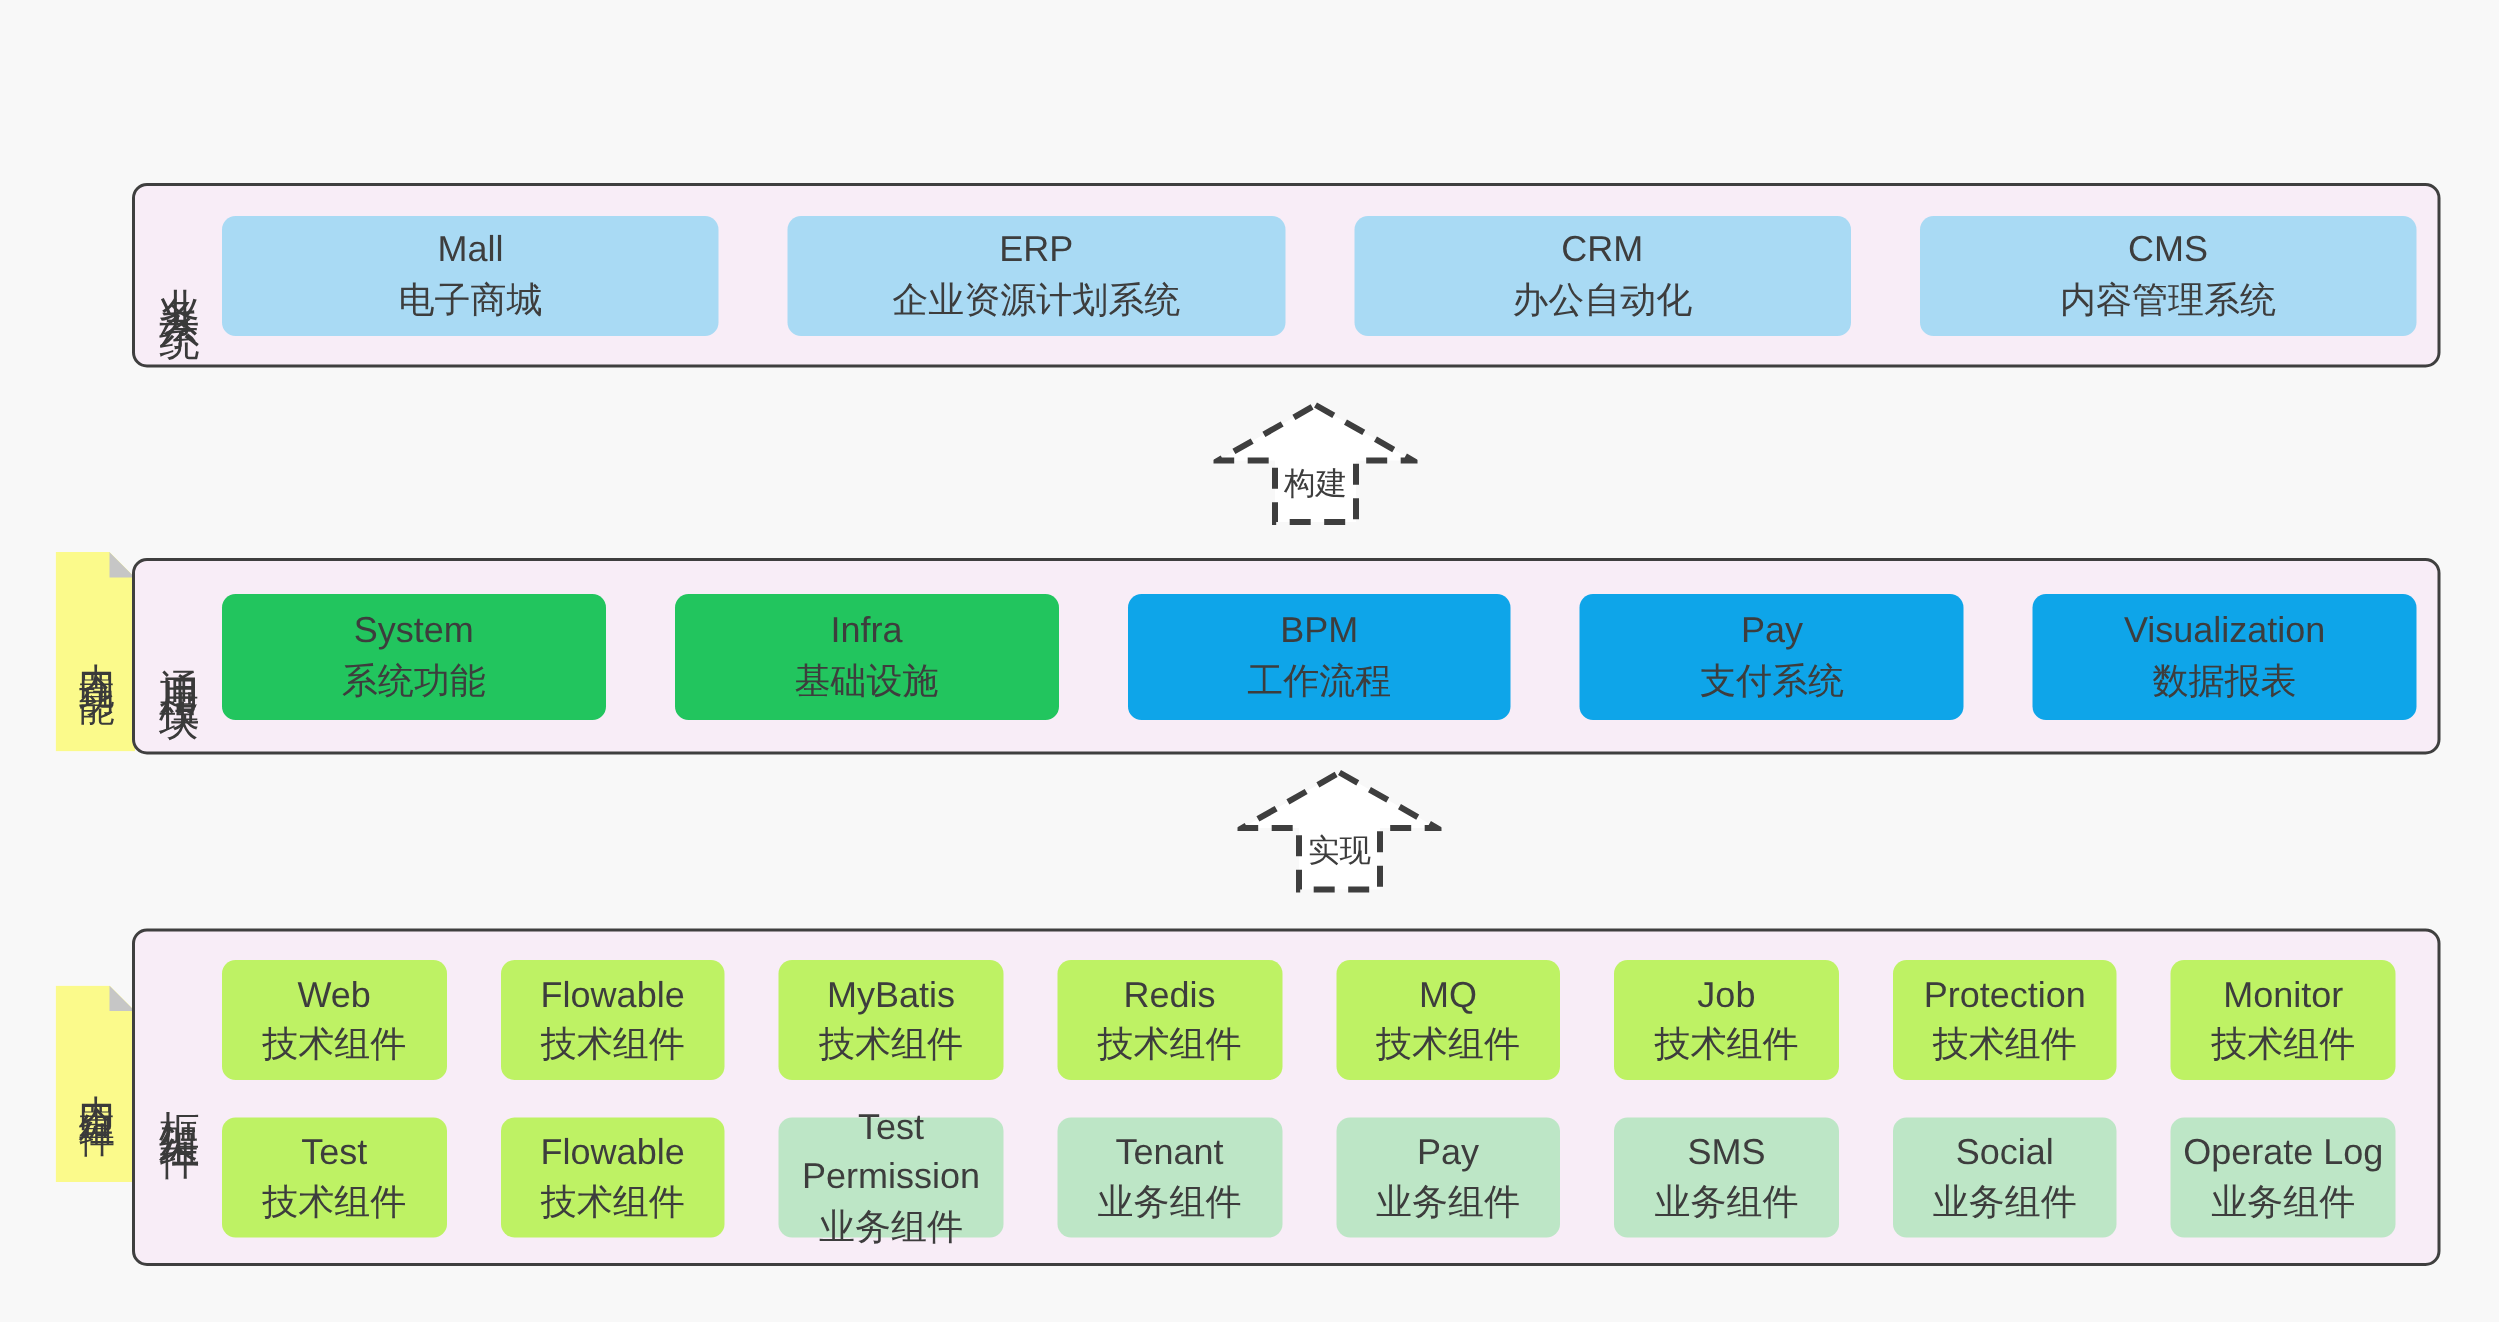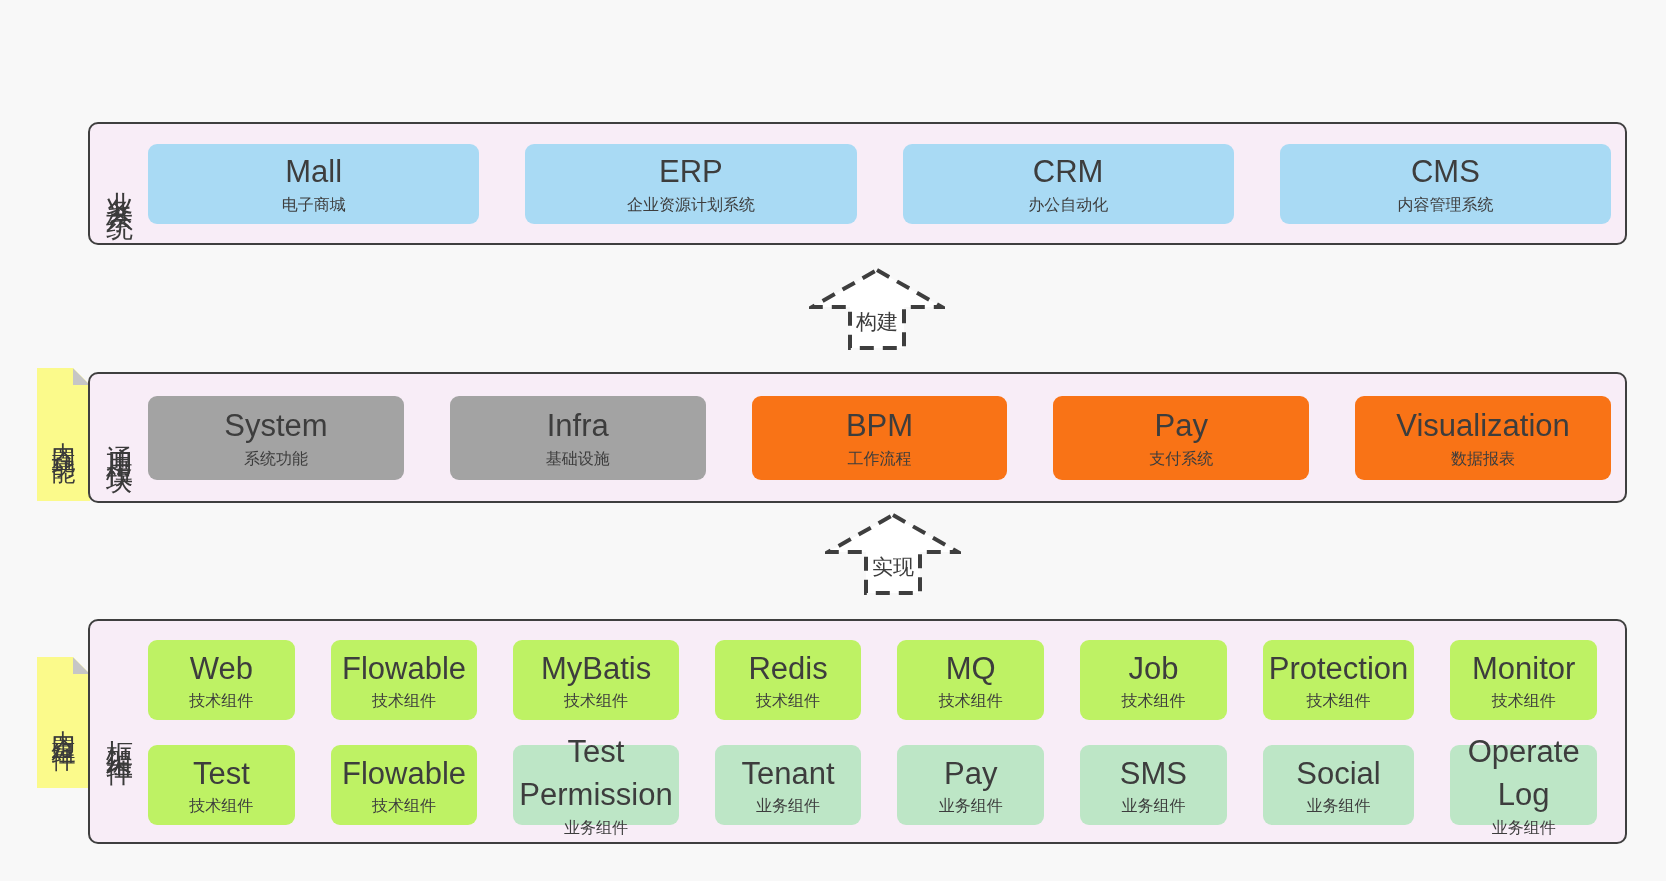--- a/index.html
+++ b/index.html
@@ -32,25 +32,25 @@
   }
   
   .box{
     flex:1;border-radius:9px;display:flex;flex-direction:column;
     align-items:center;justify-content:center;text-align:center;
     padding:4px 6px;box-sizing:border-box;line-height:1.38;
   }
   .band1 .box{height:80px;}
   .band2 .box{height:84px;}
   .band3 .box{height:80px;flex:none;}
-  .box .t1{font-size:31px;}
-  .box .t2{font-size:16px;}
+  .box .t1{font-size:24px;}
+  .box .t2{font-size:24px;}
   .blue{background:#a9daf4;}
-  .red{background:#a3a3a3;}
-  .pink{background:#f97316;}
+  .red{background:#22c55e;}
+  .pink{background:#0ea5e9;}
   .green{background:#bef264;}
   .lgreen{background:#bde6c6;}
   
   .note{
     position:absolute;left:37px;width:53px;background:#fbfa8b;z-index:0;
     clip-path:polygon(0 0,calc(100% - 17px) 0,100% 17px,100% 100%,0 100%);
     display:flex;align-items:center;justify-content:center;
   }
   .note-mid{top:368px;height:133px;}
   .note-bot{top:657px;height:131px;}

